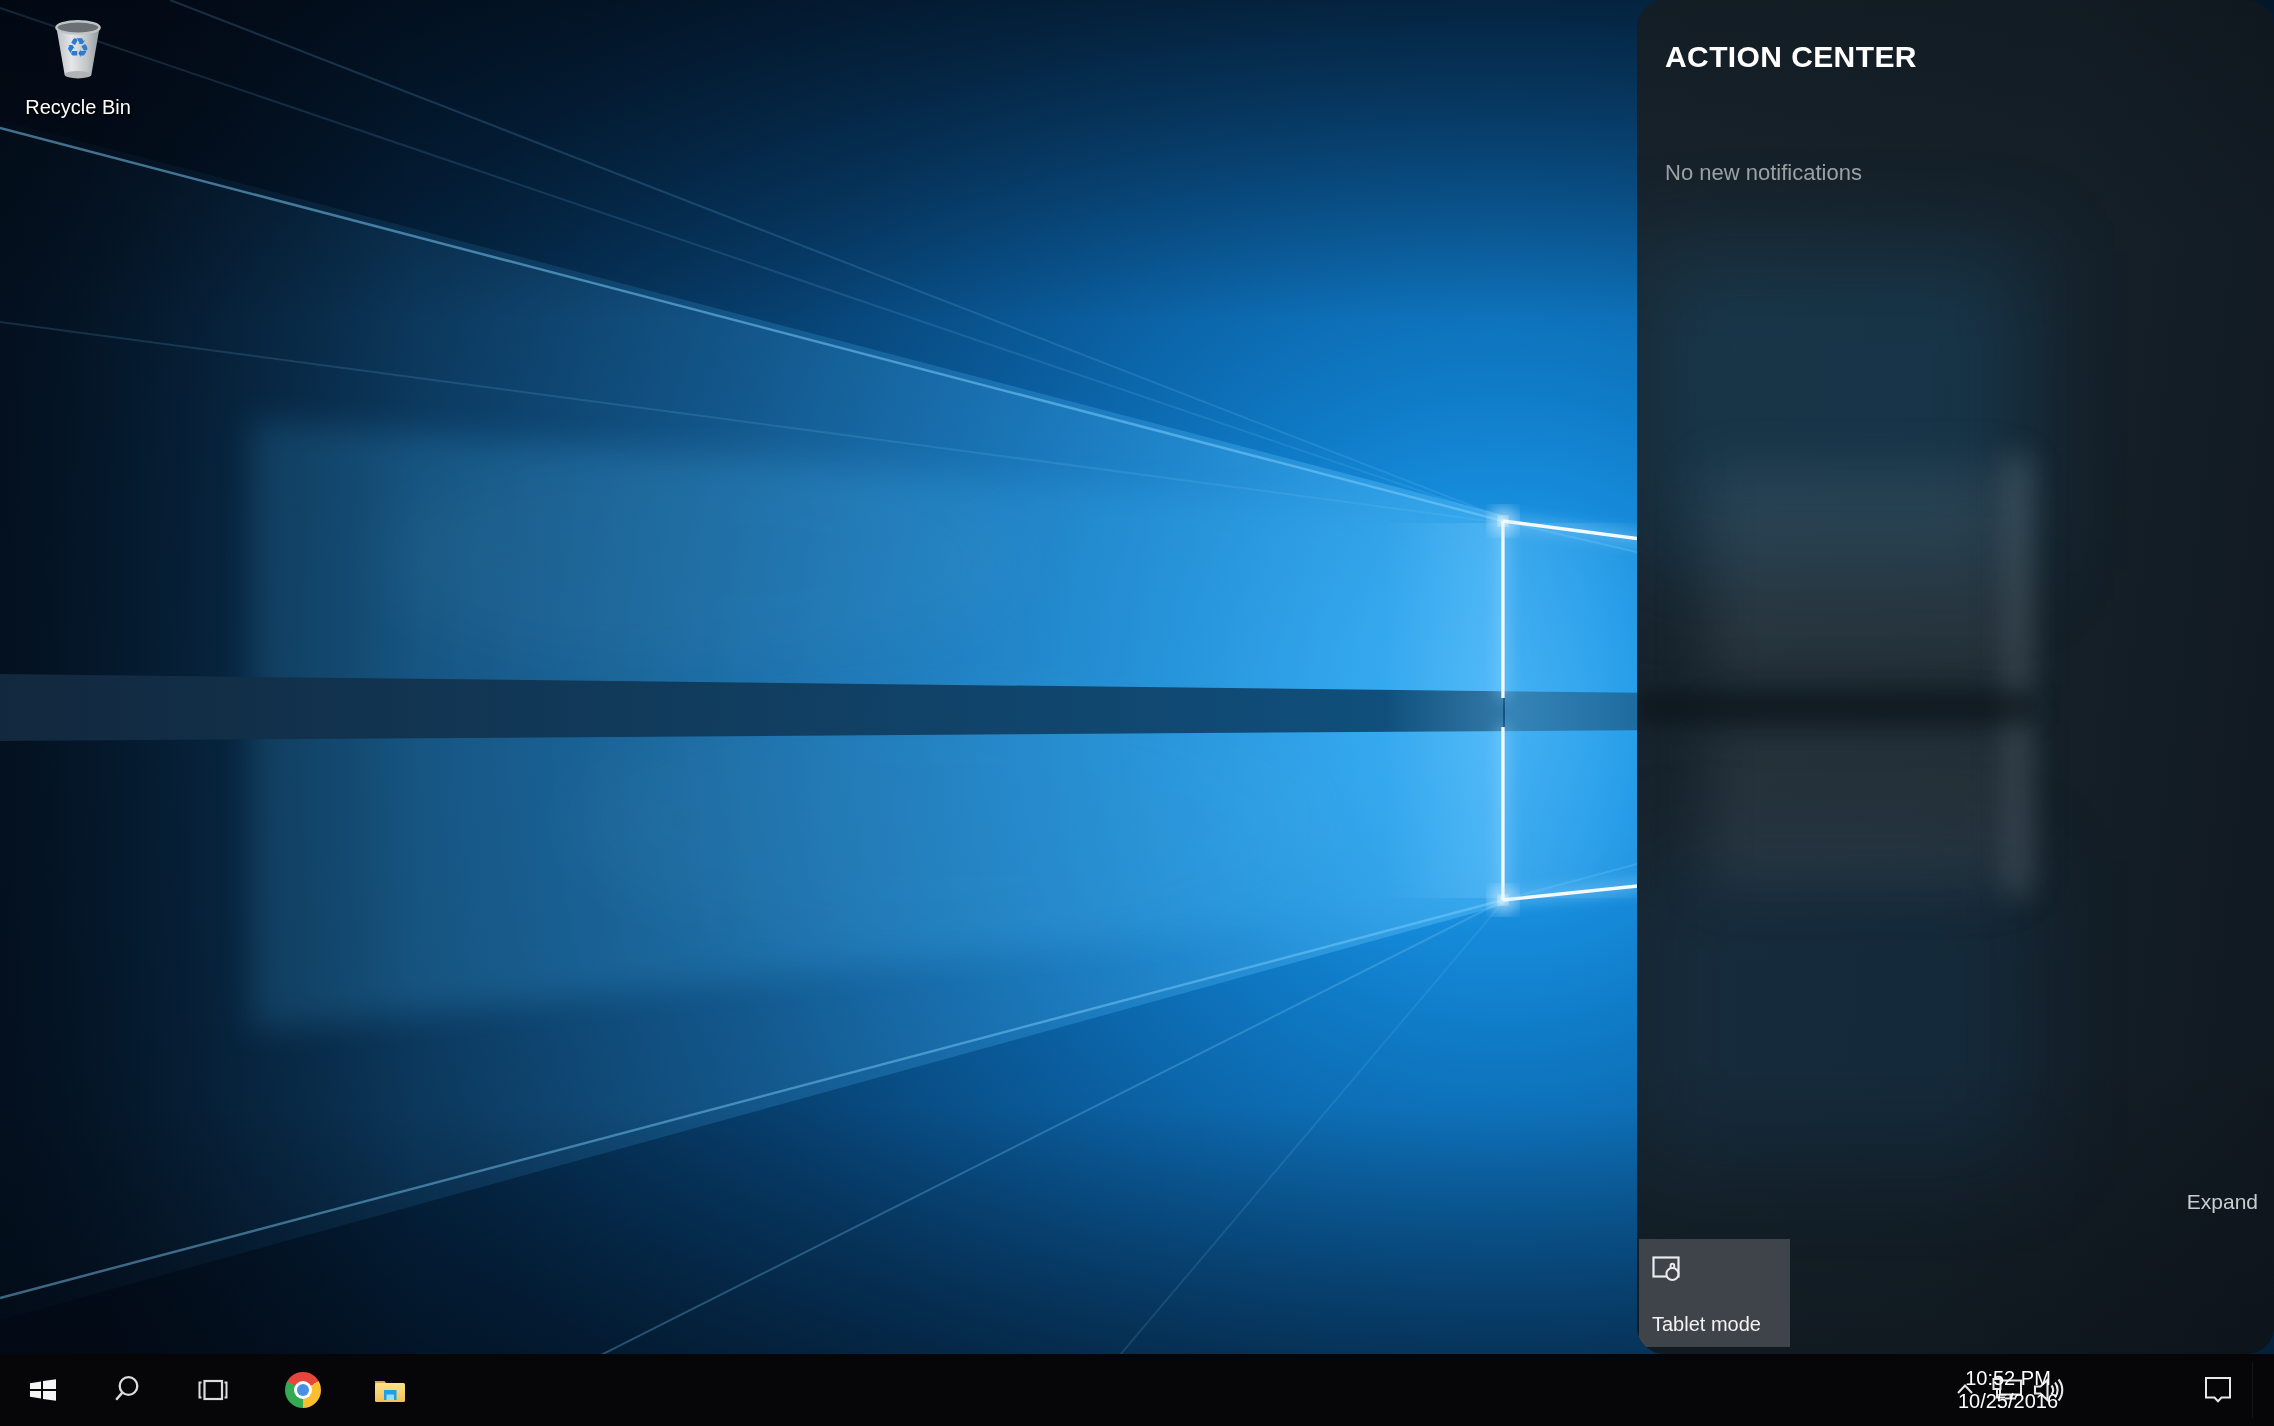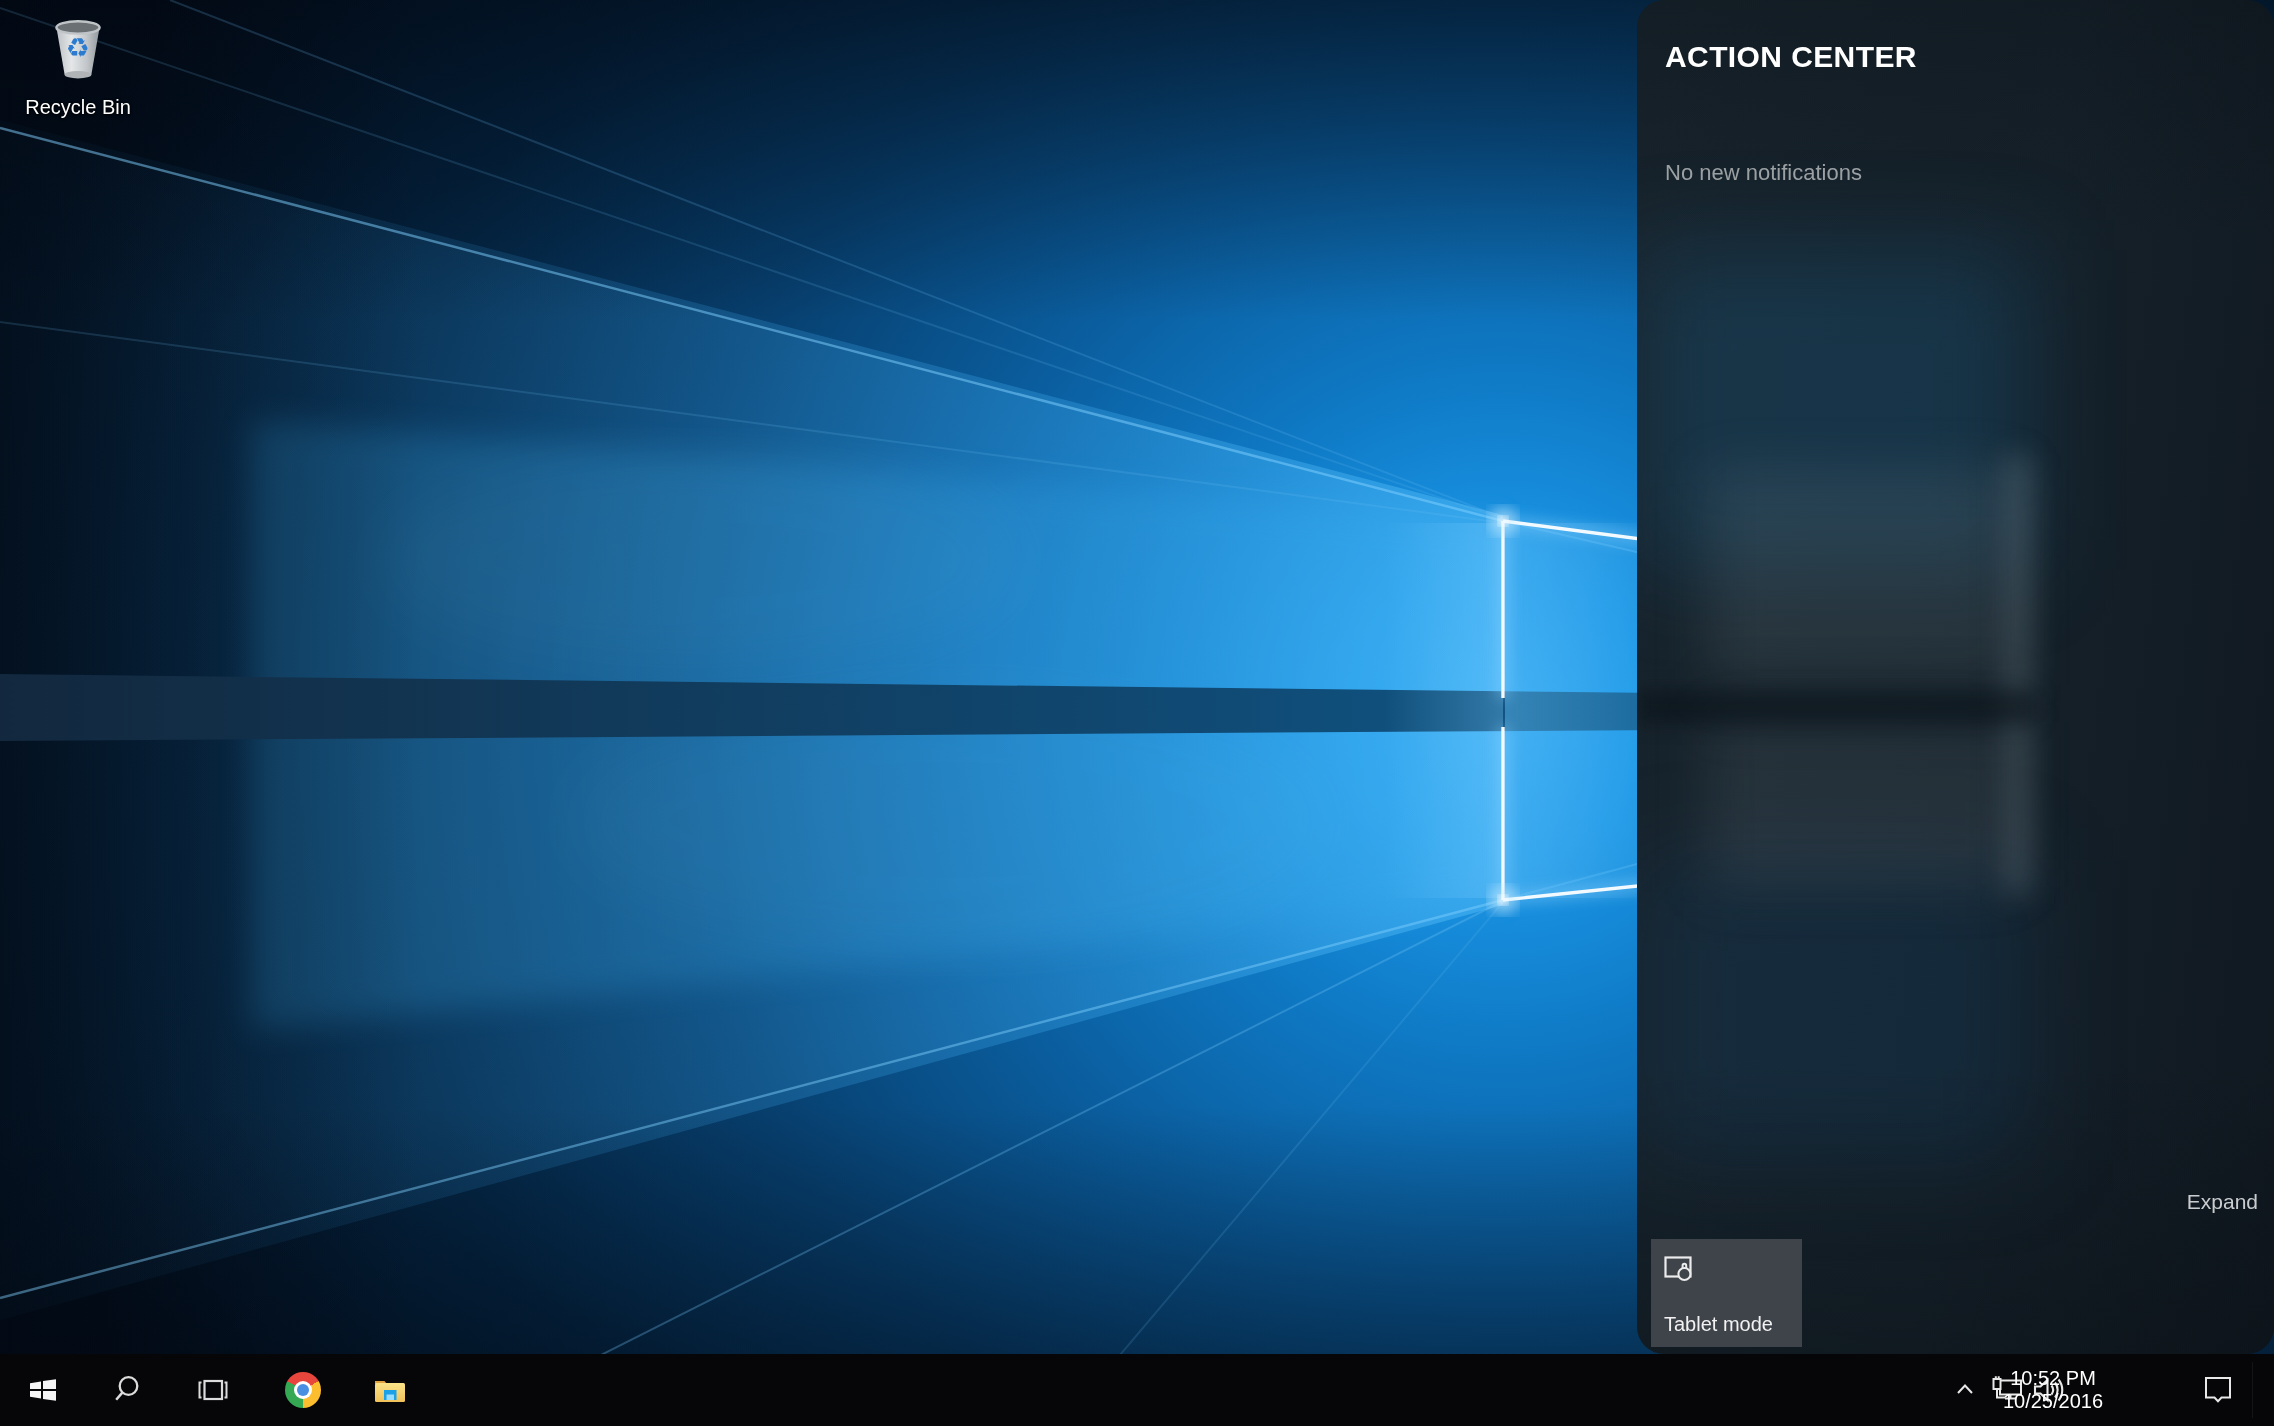--- a/index.html
+++ b/index.html
@@ -20,33 +20,33 @@
   .panel .glow{position:absolute;pointer-events:none;}
   .pg1{left:0;top:250px;width:390px;height:320px;background:rgba(25,95,140,.30);filter:blur(46px);}
   .pg2{left:0;top:860px;width:390px;height:300px;background:rgba(18,75,120,.22);filter:blur(48px);}
   .pg3{left:70px;top:470px;width:310px;height:215px;background:rgba(125,140,150,.17);filter:blur(26px);}
   .pg4{left:70px;top:722px;width:310px;height:165px;background:rgba(125,140,150,.15);filter:blur(26px);}
   .pg5{left:368px;top:455px;width:26px;height:440px;background:rgba(170,190,200,.20);filter:blur(14px);}
   .pg6{left:0;top:690px;width:400px;height:34px;background:rgba(8,16,24,.55);filter:blur(9px);}
   .panel-title{position:absolute;left:28px;top:40px;font-size:30px;font-weight:600;letter-spacing:.4px;color:#fff;}
   .panel-empty{position:absolute;left:28px;top:160px;font-size:22px;color:#9ba0a3;}
   .expand-link{position:absolute;right:16px;top:1190px;font-size:21px;color:#c9cdcf;cursor:pointer;}
-  .tiles{position:absolute;left:14px;top:1239px;display:flex;gap:12px;}
+  .tiles{position:absolute;left:2px;top:1239px;display:flex;gap:12px;}
   .tile{position:relative;width:151px;height:108px;background:#3f434a;cursor:pointer;}
   .tile .t-icon{position:absolute;left:12px;top:12px;width:34px;height:34px;}
   .tile .t-label{position:absolute;left:13px;bottom:11px;font-size:20px;color:#f2f2f2;white-space:nowrap;}
 
   
   .taskbar{position:absolute;left:0;bottom:0;width:2274px;height:72px;background:#060608;z-index:3;}
   .tb-btn{position:absolute;top:0;height:72px;display:flex;align-items:center;justify-content:center;cursor:pointer;}
   .chrome-ball{width:36px;height:36px;border-radius:50%;position:relative;
      background:conic-gradient(from -60deg,#e8453c 0 120deg,#fcbd2e 0 240deg,#34a853 0 360deg);}
   .chrome-ball::before{content:"";position:absolute;left:9px;top:9px;width:18px;height:18px;border-radius:50%;background:#fff;}
   .chrome-ball::after{content:"";position:absolute;left:12px;top:12px;width:12px;height:12px;border-radius:50%;background:#4a90e2;}
-  .clock{position:absolute;left:1993px;top:0;width:120px;height:72px;display:flex;flex-direction:column;
+  .clock{position:absolute;left:1948px;top:0;width:120px;height:72px;display:flex;flex-direction:column;
          justify-content:center;align-items:center;color:#fff;cursor:pointer;}
   .clock .time{font-size:20px;line-height:23px;}
   .clock .date{font-size:20px;line-height:23px;}
   .sd-divider{position:absolute;left:2252px;top:8px;width:1px;height:56px;background:rgba(255,255,255,.06);}
   svg{display:block;}
 </style>
 </head>
 <body>
 
 <div class="screen">

